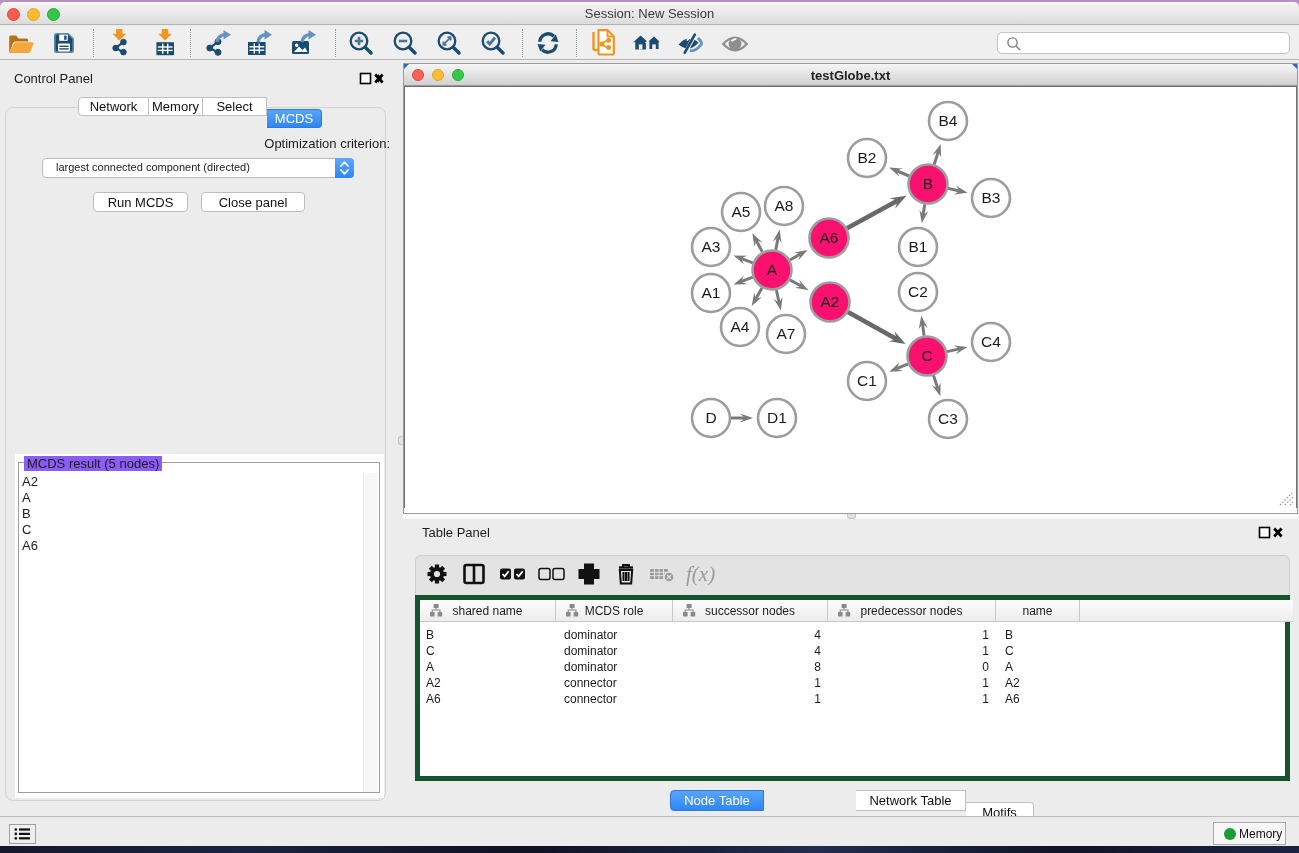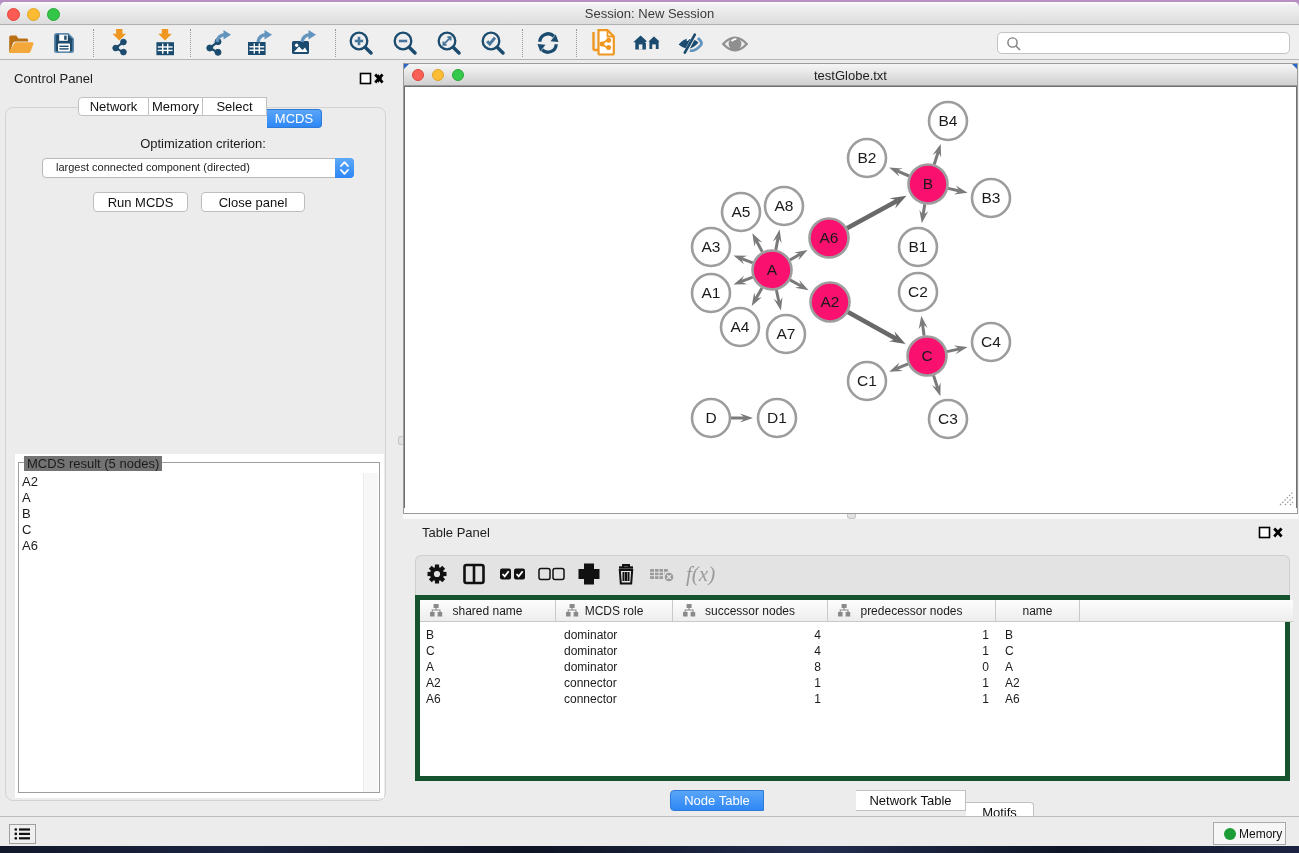--- a/index.html
+++ b/index.html
@@ -12,37 +12,37 @@
 #toolbar{left:0;top:26px;width:1299px;height:34px;background:#efefef;border-bottom:1px solid #b6b6b6;}
 .tsep{position:absolute;top:3px;height:28px;width:0;border-left:1px dotted #9a9a9a;}
 #searchbox{right:9px;top:6px;width:293px;height:22px;background:#fff;border:1px solid #c3c3c3;border-radius:5px;}
 
 #cp-title{left:14px;top:71px;}
 #cp-box{left:5px;top:107px;width:381px;height:694px;border:1px solid #d2d2d2;border-radius:8px;}
 .tabseg{position:absolute;height:19px;background:#fff;border:1px solid #c0c0c0;border-left:none;color:#111;text-align:center;line-height:18px;font-size:13px;}
 .tabseg.first{border-left:1px solid #c0c0c0;border-radius:4px 0 0 4px;}
 .tabseg.last{border-radius:0 4px 4px 0;margin-top:12px;}
 .tabseg.sel{background:linear-gradient(#59a5f8,#2e87f5);border-color:#2e7ad6;color:#fff;}
-#opt-label{left:8px;top:136px;width:390px;text-align:center;}
+#opt-label{left:0;top:136px;width:390px;text-align:right;}
 #combo{left:42px;top:158px;width:312px;height:20px;background:#fff;border:1px solid #b9b9b9;border-radius:4px;}
 #combo .txt{position:absolute;left:13px;top:2px;font-size:11px;}
 #combo .step{position:absolute;right:-1px;top:-1px;width:19px;height:20px;background:linear-gradient(#5ea9f9,#2c86f6);border-radius:0 4px 4px 0;}
 .btn{position:absolute;height:20px;background:#fff;border:1px solid #bdbdbd;border-radius:4px;text-align:center;line-height:19px;font-size:13px;color:#111;}
 
 #mcds-white{left:15px;top:454px;width:369px;height:344px;background:#fff;}
 #mcds-field{left:18px;top:462px;width:362px;height:331px;border:1px solid #9e9e9e;}
-#mcds-label{left:24px;top:456px;background:#737373;padding:0 3px;text-align:right;}
+#mcds-label{left:24px;top:456px;background:#8b5cf6;padding:0 3px;text-align:right;}
 #mcds-scroll{left:363px;top:473px;width:15px;height:319px;background:#f7f7f7;border-left:1px solid #ececec;}
 .mcds-item{position:absolute;left:22px;font-size:13px;}
 
 #vsplit-gadget{left:398px;top:436px;width:5px;height:9px;background:#e2e2e2;border:1px solid #c6c6c6;border-right:none;border-radius:3px 0 0 3px;}
 #hsplit-gadget{left:847px;top:514px;width:9px;height:5px;background:#e2e2e2;border:1px solid #c6c6c6;border-top:none;border-radius:0 0 3px 3px;}#hsplit-bar{left:403px;top:514px;width:896px;height:5px;background:#fafafa;}
 
 #netwin{left:403px;top:63px;width:895px;height:451px;border:1px solid #9b9b9b;background:#fff;}
-#netwin-tb{position:absolute;left:0;top:0;width:893px;height:22px;background:linear-gradient(#f6f6f6,#d0d0d0);border-bottom:1px solid #9a9a9a;}
+#netwin-tb{position:absolute;left:0;top:0;width:893px;height:22px;background:linear-gradient(#f6f6f6,#d0d0d0);border-bottom:1px solid #9a9a9a;font-weight:bold;}
 #netwin-tb .tl{position:absolute;top:5px;width:12px;height:12px;border-radius:50%;}
 #netwin-title{position:absolute;width:100%;text-align:center;top:4px;color:#222;}
 #canvas{position:absolute;left:0px;top:22px;width:893px;height:422px;background:#fff;border:1px solid #6f6f6f;border-bottom:none;}
 
 #tp-title{left:422px;top:525px;}
 #tp-toolbar{left:415px;top:555px;width:875px;height:40px;background:#e3e3e3;border:1px solid #cfcfcf;border-bottom:none;border-radius:6px 6px 0 0;}
 #tp-table{left:415px;top:595px;width:875px;height:186px;background:#fff;border:5px solid #14532d;}
 #tp-header{position:absolute;left:0;top:0;width:873px;height:22px;background:linear-gradient(#fdfdfd,#ededed);border-bottom:1px solid #c9c9c9;font-size:12px;}
 .hcol{position:absolute;top:0;height:22px;border-right:1px solid #c9c9c9;}
 .hlabel{position:absolute;top:4px;width:100%;text-align:center;color:#1c1c1c;}

